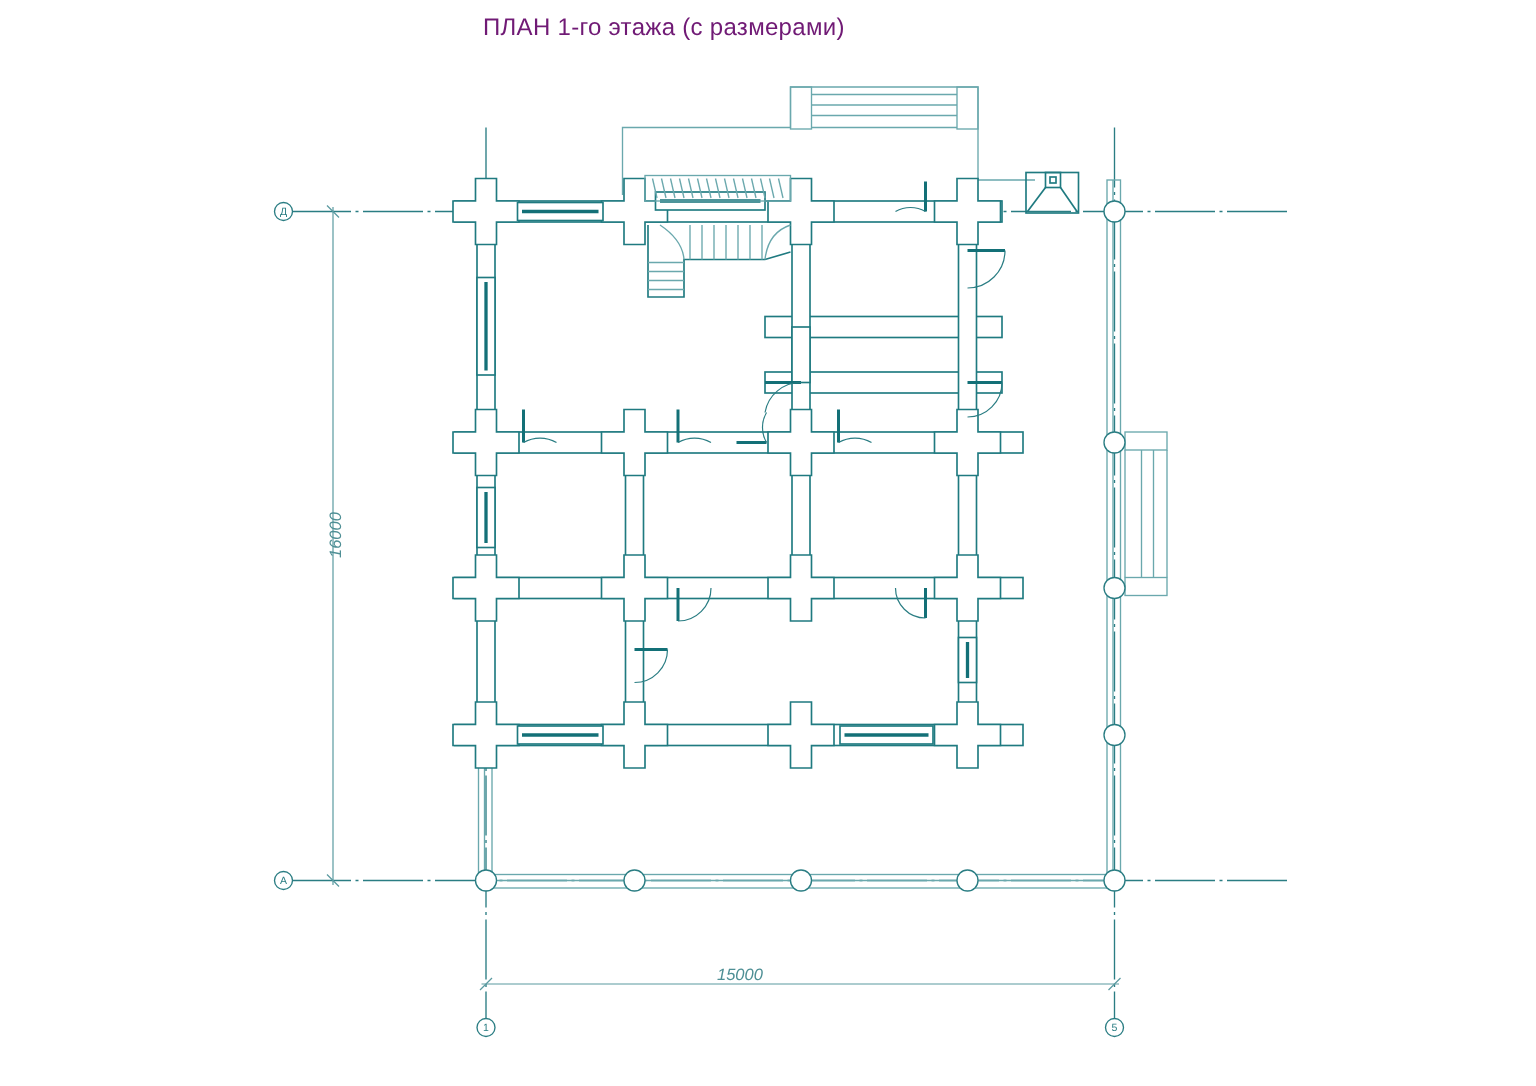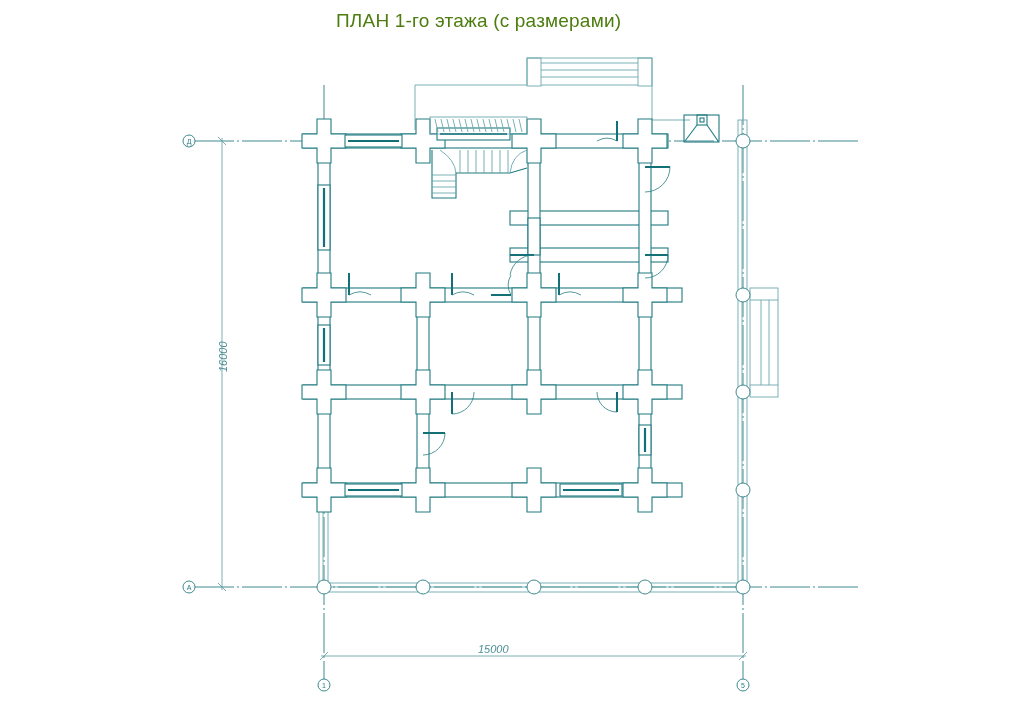--- a/index.html
+++ b/index.html
@@ -1,17 +1,17 @@
 <!DOCTYPE html>
 <html><head>
 <meta charset="utf-8">
 <style>
   html,body{margin:0;padding:0;background:#fff;}
   body{width:1024px;height:724px;position:relative;overflow:hidden;font-family:"Liberation Sans",sans-serif;}
-  #title{position:absolute;left:336px;top:10px;font-size:19px;color:#4d7c0f;letter-spacing:0.2px;}
+  #title{position:absolute;left:322px;top:10px;font-size:16px;color:#701a75;letter-spacing:0.2px;}
   svg{position:absolute;left:0;top:0;}
   .w{fill:none;stroke:#1f7a80;stroke-width:1.1;}
   .wf{fill:#fff;stroke:#1f7a80;stroke-width:1.1;}
   .t{fill:none;stroke:#6aa8ad;stroke-width:0.9;}
   .ax{fill:none;stroke:#2a7d83;stroke-width:0.9;stroke-dasharray:40 3 2 3;}
   .dim{fill:none;stroke:#5a9aa0;stroke-width:0.8;}
   .win{fill:none;stroke:#137077;stroke-width:2.2;}
   .arc{fill:none;stroke:#2a7d83;stroke-width:0.8;}
   .dleaf{fill:none;stroke:#137077;stroke-width:2;}
   .bub{fill:#fff;stroke:#2a7d83;stroke-width:0.9;}

